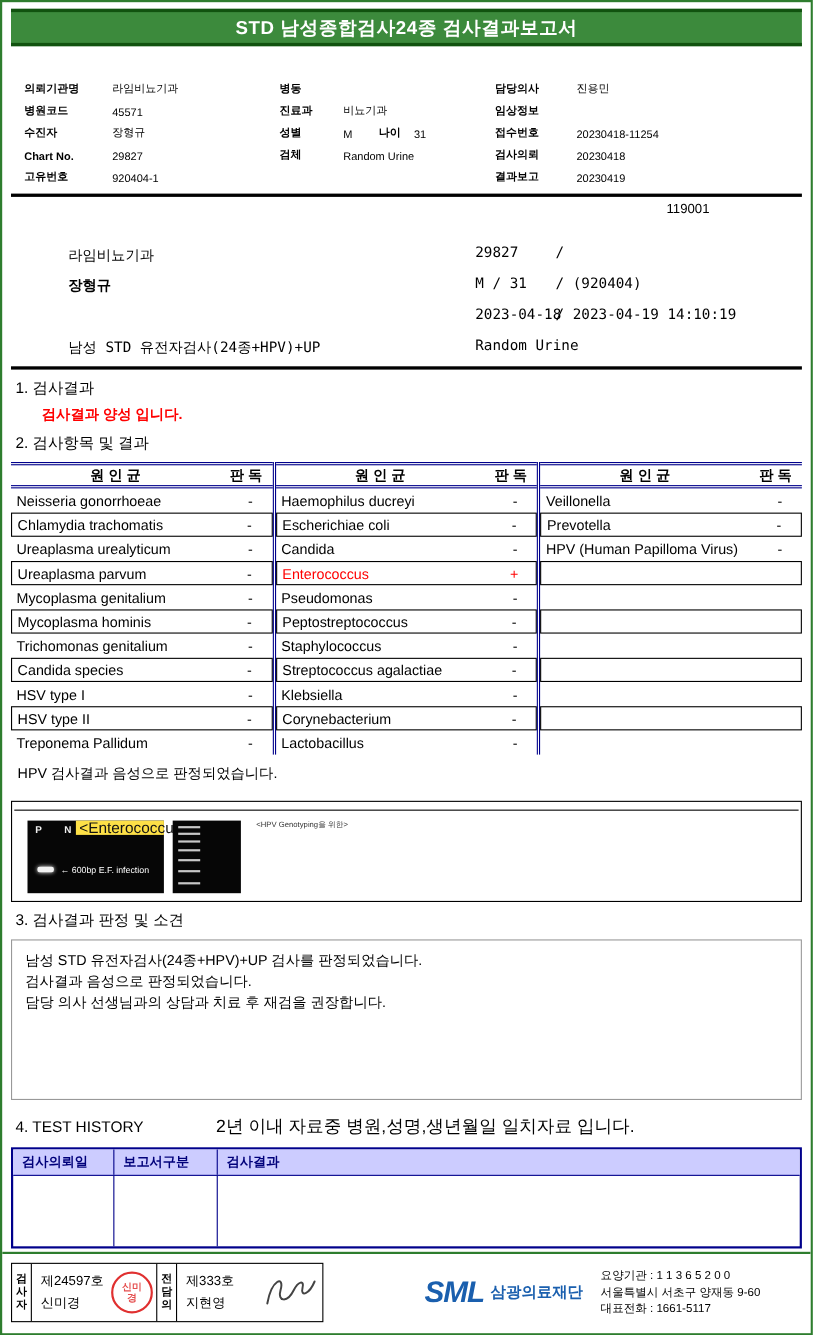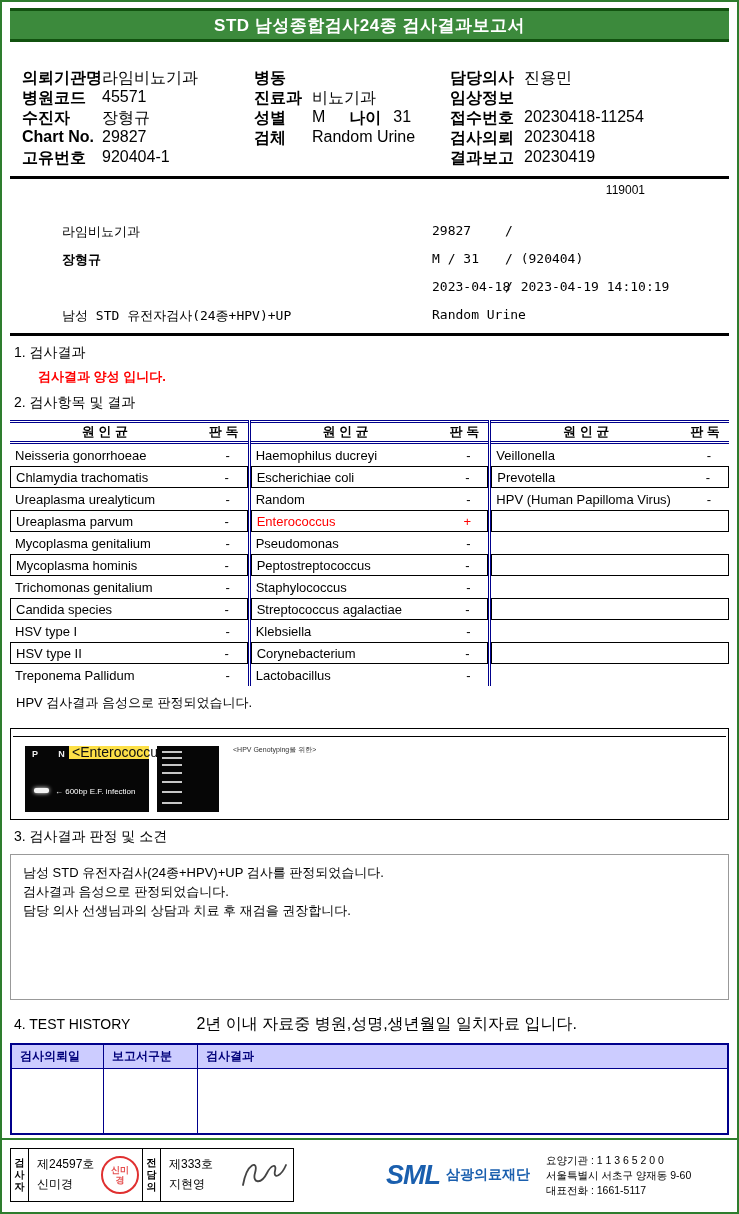--- a/index.html
+++ b/index.html
@@ -6,21 +6,21 @@
   html,body{background:#fff}
   body{width:739px;height:1214px;font-family:"Liberation Sans","DejaVu Sans",sans-serif;color:#000}
   .page{position:relative;width:739px;height:1214px;border:2px solid #2e7d2e;background:#fff;overflow:hidden}
   .titlebar{margin:6px 8px 16px;height:34px;background:#3c8a3c;border-top:3px solid #11520f;border-bottom:3px solid #11520f;display:flex;align-items:center;justify-content:center}
   .titlebar h1{color:#fff;font-size:17px;letter-spacing:.5px;font-weight:bold}
   .info{display:flex;padding:10px 6px 4px 20px}
   .col{display:flex;flex-direction:column}
   .col.c1{width:232px}
   .col.c2{width:196px}
   .col.c3{flex:1}
-  .irow{display:flex;height:20px;align-items:flex-start;font-size:16px}
+  .irow{display:flex;height:20px;align-items:flex-end;font-size:10px}
   .ilabel{font-weight:bold;flex:0 0 auto}
   .c1 .ilabel{width:80px}
   .c2 .ilabel{width:58px}
   .c3 .ilabel{width:74px}
   .ilabel2{width:auto !important;margin-left:24px;margin-right:12px}
   .hr-black{border-top:3px solid #000;margin:4px 8px 0}
   .docnum{text-align:right;padding:4px 92px 0 0;font-size:12px;height:20px}
   .summary{position:relative;height:130px;font-size:13px;font-family:"DejaVu Sans Mono","Liberation Mono",monospace}
   .summary .la{position:absolute;left:60px}
   .summary .mb{position:absolute;left:430px}
@@ -232,21 +232,21 @@
         </div>
       <div class="rrow">
           <span class="nm">Haemophilus ducreyi</span>
           <span class="rs">-</span>
         </div>
       <div class="rrow boxed">
           <span class="nm">Escherichiae coli</span>
           <span class="rs">-</span>
         </div>
       <div class="rrow">
-          <span class="nm">Random</span>
+          <span class="nm">Candida</span>
           <span class="rs">-</span>
         </div>
       <div class="rrow boxed pos">
           <span class="nm">Enterococcus</span>
           <span class="rs">+</span>
         </div>
       <div class="rrow">
           <span class="nm">Pseudomonas</span>
           <span class="rs">-</span>
         </div>

